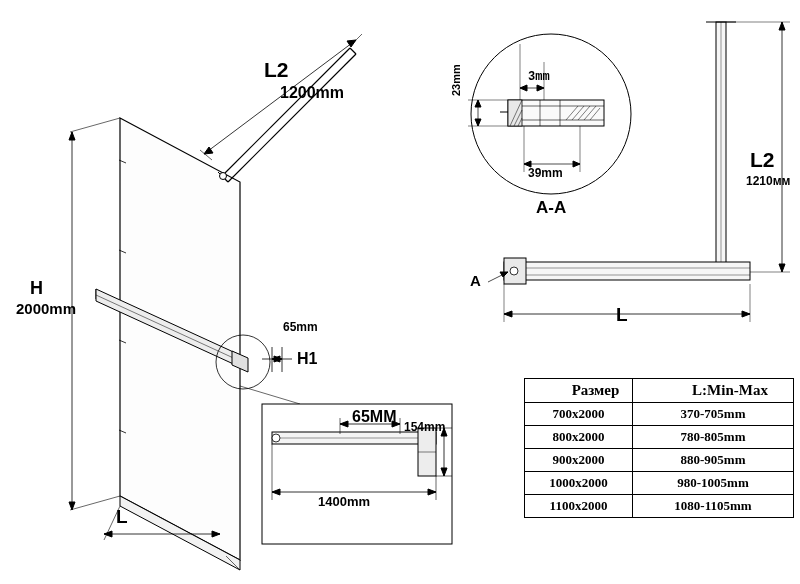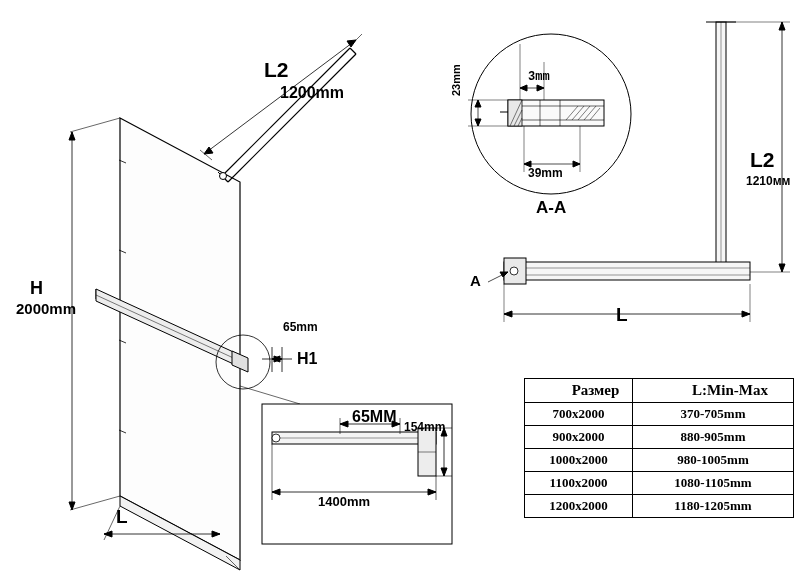--- a/index.html
+++ b/index.html
@@ -214,31 +214,31 @@
       <th>Размер</th>
       <th>L:Min-Max</th>
     </tr>
   </thead>
   <tbody>
     <tr>
       <td>700х2000</td>
       <td>370-705mm</td>
     </tr>
     <tr>
+      <td>800х2000</td>
+      <td>780-805mm</td>
+    </tr>
+    <tr>
       <td>900х2000</td>
       <td>880-905mm</td>
     </tr>
     <tr>
       <td>1000х2000</td>
       <td>980-1005mm</td>
     </tr>
     <tr>
       <td>1100х2000</td>
       <td>1080-1105mm</td>
     </tr>
-    <tr>
-      <td>1200х2000</td>
-      <td>1180-1205mm</td>
-    </tr>
   </tbody>
 </table>
 
 </div>
 
 </body></html>

